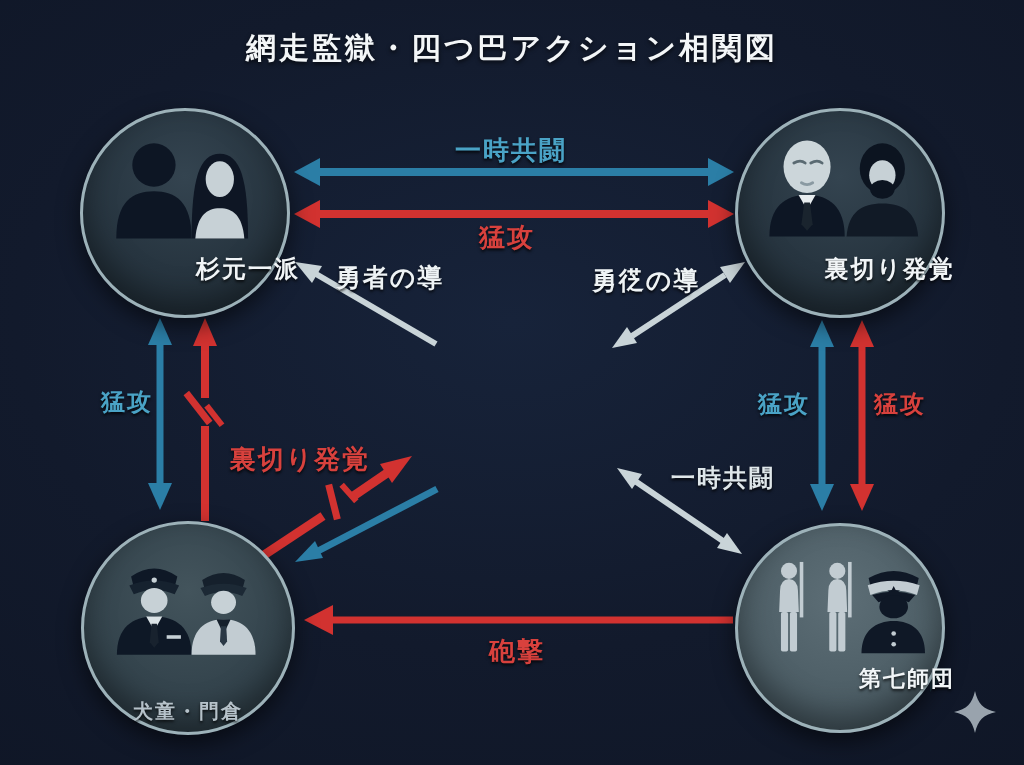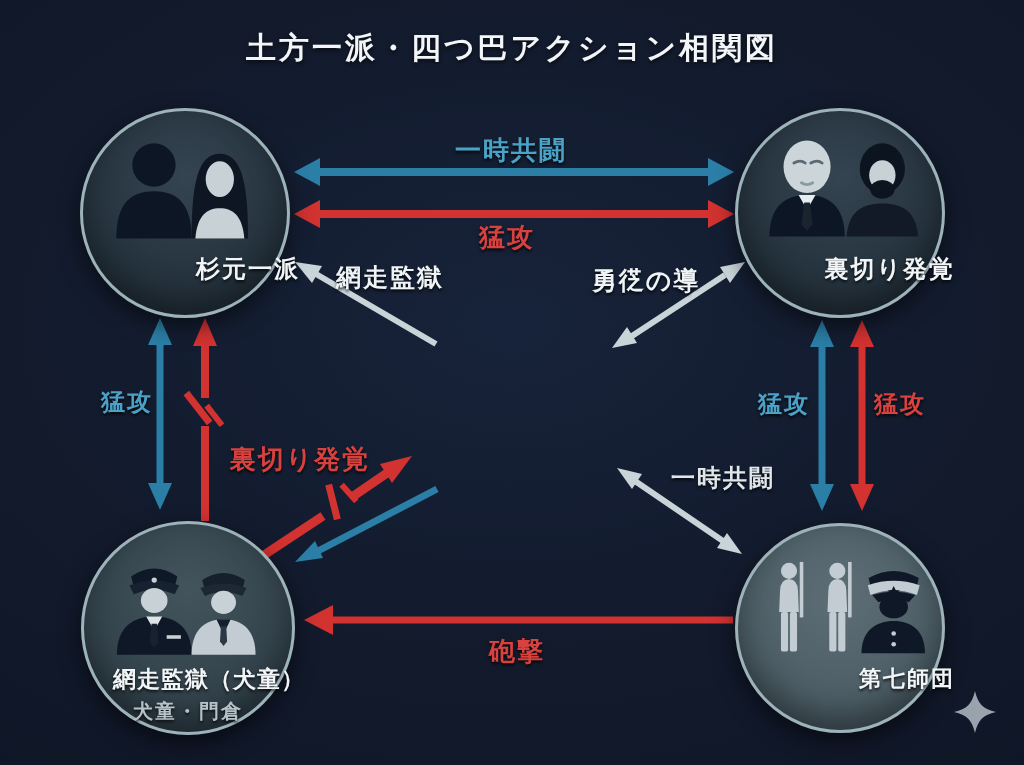--- a/index.html
+++ b/index.html
@@ -37,21 +37,21 @@
   .lbl-red{color:#d8413d;}
   .lbl-white{color:#eef3f5;}
   .lbl-gray{color:#dfe7ea;}
   .arrows{position:absolute;left:0;top:0;}
 </style>
 </head>
 <body>
 
 <div class="stage">
 
-  <div class="title">土方一派・四つ巴アクション相関図</div>
+  <div class="title">網走監獄・四つ巴アクション相関図</div>
 
   <svg class="arrows" width="1024" height="765" viewBox="0 0 1024 765">
 
     <g>
       <line x1="316" y1="172" x2="712" y2="172" stroke-width="8" stroke="#2b7ea6"></line>
       <polygon points="294,172 320,158 320,186" fill="#2b7ea6"></polygon>
       <polygon points="734,172 708,158 708,186" fill="#2b7ea6"></polygon>
     </g>
 
     <g>
@@ -164,21 +164,20 @@
       <path d="M43 69 L52 85 L61 69 Z" fill="#dce4e7"></path>
       <path d="M49 77 L55 77 L57 98 L52 104 L47 98 Z" fill="#18222e"></path>
       <rect x="66" y="90" width="16" height="4" fill="#c7d1d6"></rect>
       <path d="M106 28 Q130 12 154 28 L151 39 Q130 30 109 39 Z" fill="#15202c"></path>
       <path d="M104 37 Q130 27 156 37 L151 46 Q130 37 109 46 Z" fill="#1c2935"></path>
       <ellipse cx="130" cy="53" rx="14" ry="13" fill="#c7d1d6"></ellipse>
       <path d="M94 112 C94 85 108 72 130 72 C152 72 166 85 166 112 Z" fill="#c2ccd2"></path>
       <path d="M122 72 L130 89 L138 72 Z" fill="#15202c"></path>
       <path d="M127 80 L133 80 L134 97 L130 102 L126 97 Z" fill="#2a3845"></path>
     </svg>
-    <div class="node-label" style="top:140px;font-size:23px;letter-spacing:1px;">網走監獄（犬童）</div>
     <div class="node-sublabel" style="top:174px;font-size:20px;">犬童・門倉</div>
   </div>
 
   <div class="node light" style="left:735px;top:523px;width:204px;height:204px;">
     <svg width="170" height="100" viewBox="0 0 190 110" style="left:17px;top:28px;">
       <g fill="#c2ccd2">
         <rect x="50" y="8" width="4" height="62"></rect>
         <circle cx="38" cy="18" r="9"></circle>
         <path d="M27 64 L28 40 Q28 28 38 27 Q48 28 48 40 L49 64 Z"></path>
         <rect x="29" y="64" width="8" height="44" rx="2"></rect>
@@ -196,21 +195,21 @@
       <ellipse cx="155" cy="58" rx="16" ry="13" fill="#0f1826"></ellipse>
       <path d="M119 110 C119 85 135 74 155 74 C175 74 190 85 190 110 Z" fill="#0f1826"></path>
       <circle cx="155" cy="88" r="2.6" fill="#c2ccd2"></circle>
       <circle cx="155" cy="100" r="2.6" fill="#c2ccd2"></circle>
     </svg>
     <div class="node-label" style="top:138px;font-size:22px;">第七師団</div>
   </div>
 
   <div class="edge-label lbl-blue" style="left:511px;top:150px;font-size:26px;">一時共闘</div>
   <div class="edge-label lbl-red" style="left:507px;top:237px;font-size:26px;">猛攻</div>
-  <div class="edge-label lbl-white" style="left:390px;top:277px;font-size:25px;">網走監獄</div>
+  <div class="edge-label lbl-white" style="left:390px;top:277px;font-size:25px;">勇者の導</div>
   <div class="edge-label lbl-white" style="left:646px;top:280px;font-size:25px;">勇徔の導</div>
   <div class="edge-label lbl-blue" style="left:127px;top:402px;font-size:24px;">猛攻</div>
   <div class="edge-label lbl-red" style="left:300px;top:459px;font-size:26px;">裏切り発覚</div>
   <div class="edge-label lbl-blue" style="left:784px;top:404px;font-size:24px;">猛攻</div>
   <div class="edge-label lbl-red" style="left:900px;top:404px;font-size:24px;">猛攻</div>
   <div class="edge-label lbl-gray" style="left:723px;top:478px;font-size:24px;">一時共闘</div>
   <div class="edge-label lbl-red" style="left:517px;top:651px;font-size:26px;">砲撃</div>
 
 </div>
 

